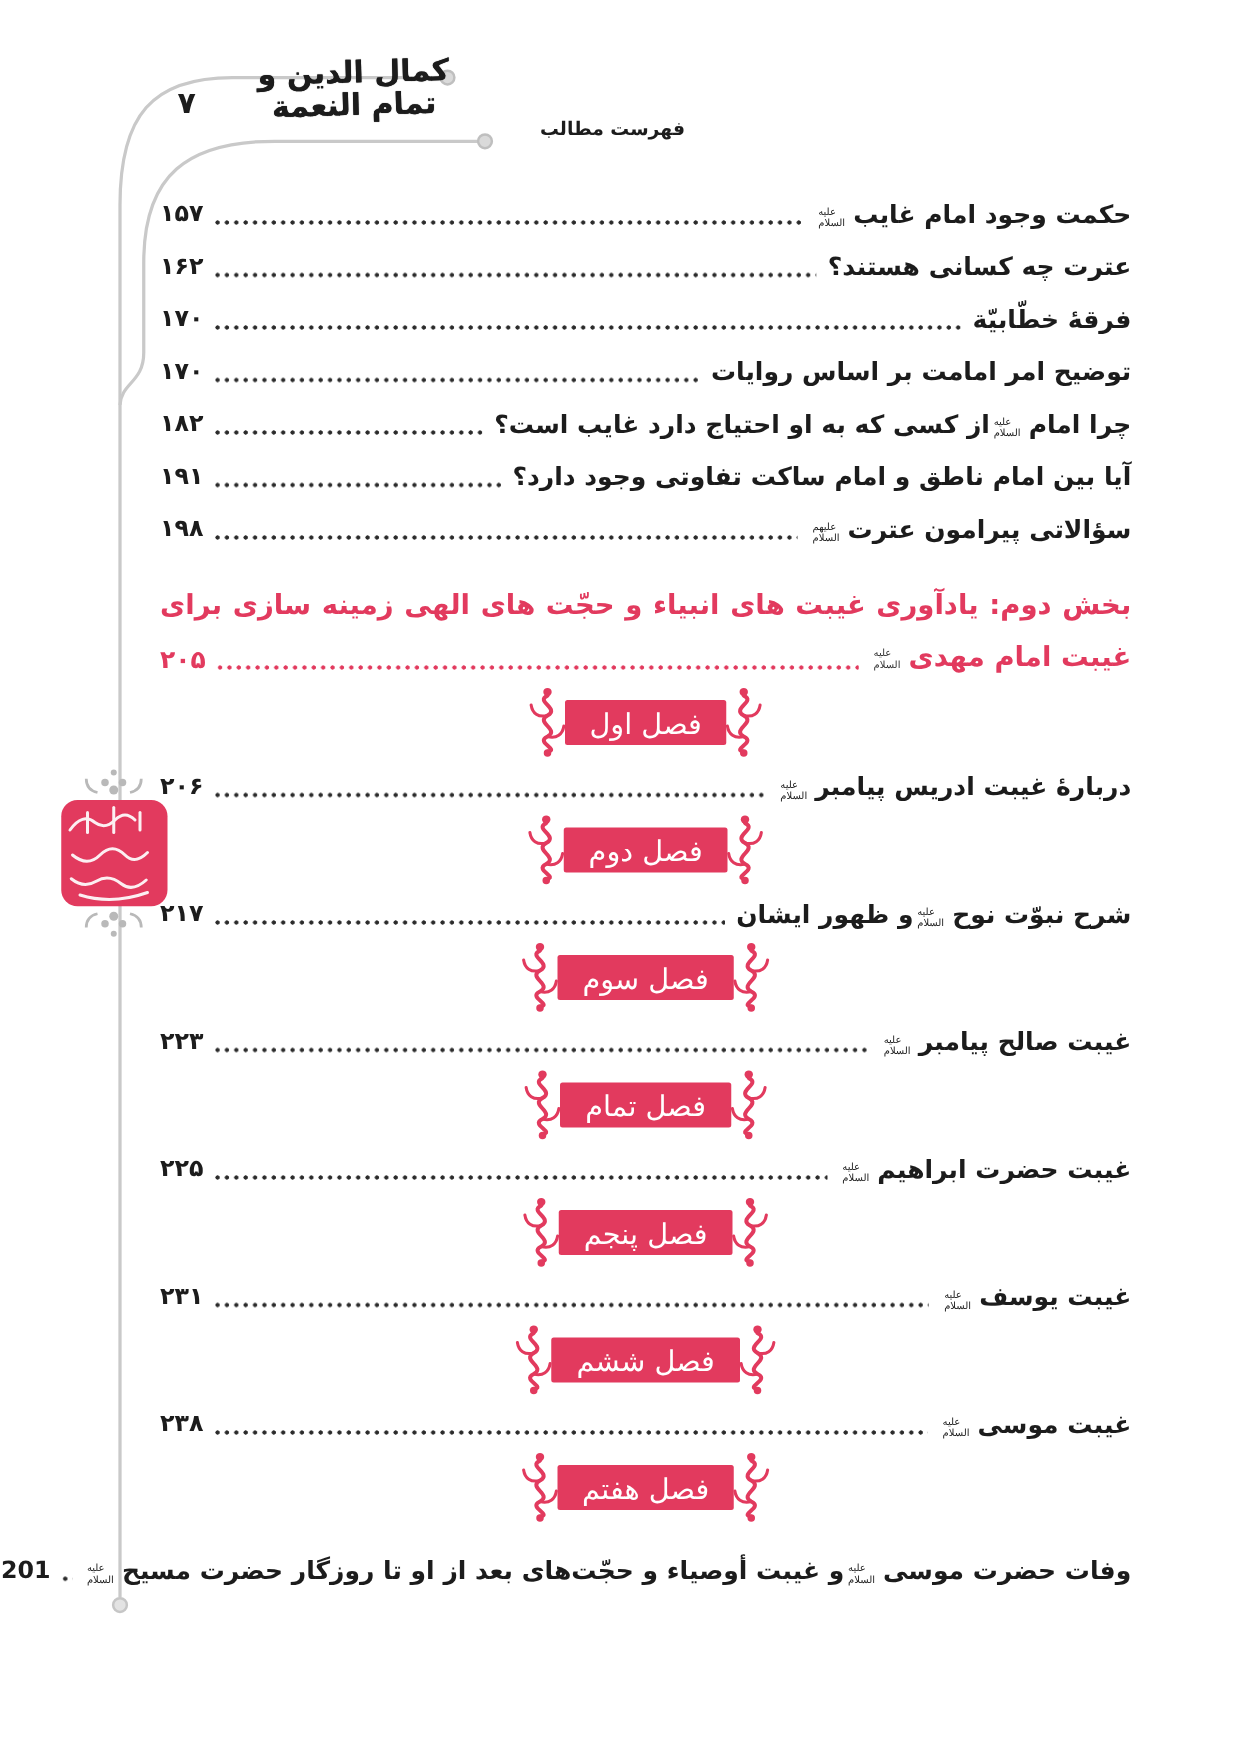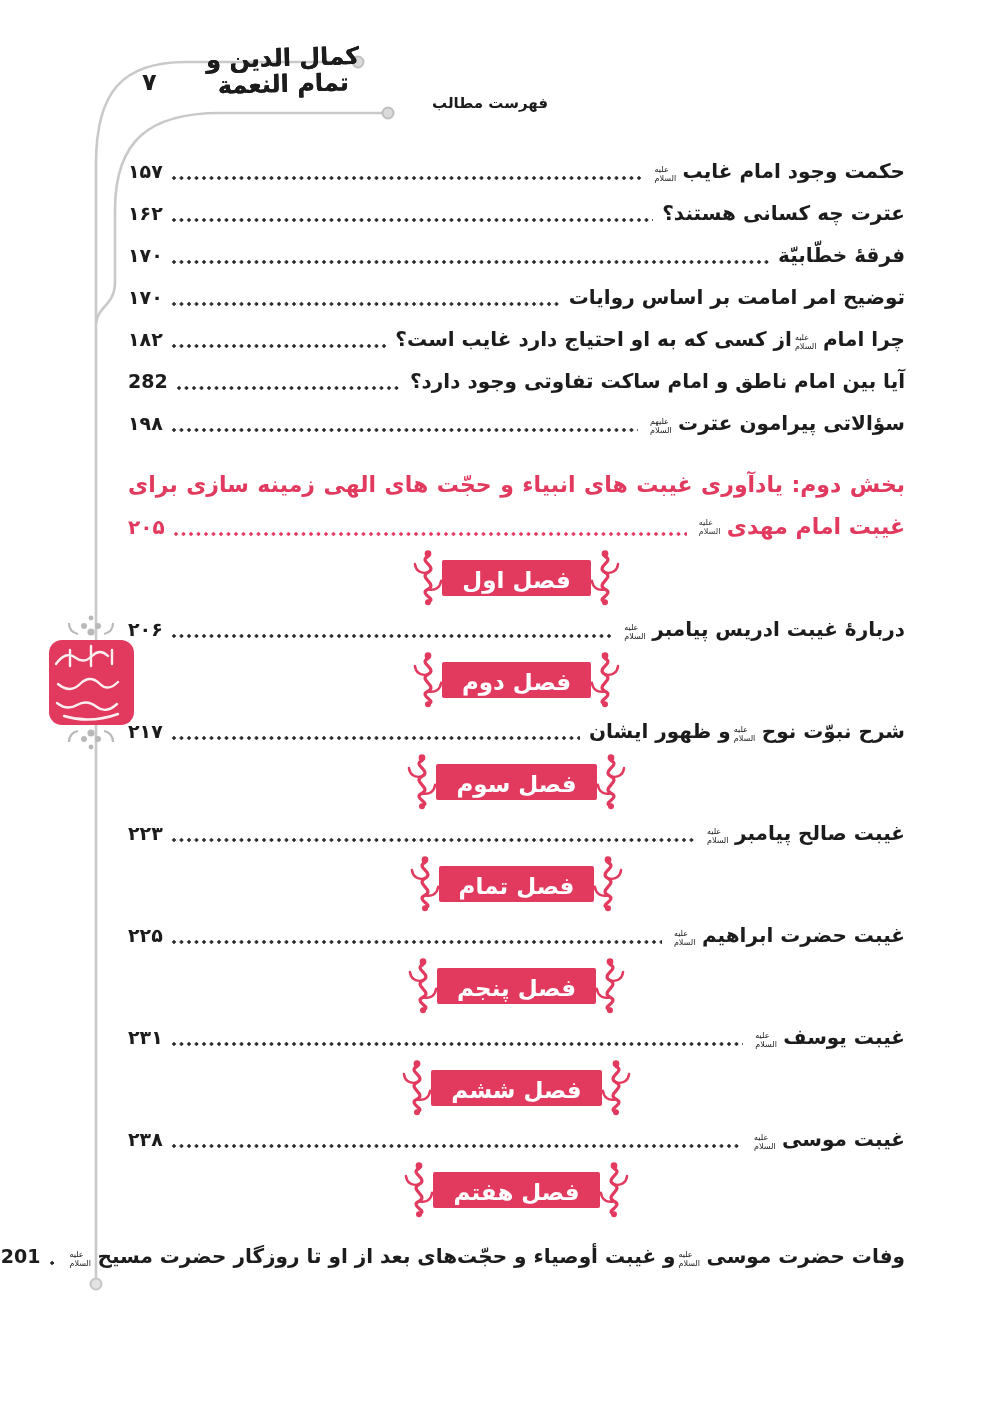--- a/index.html
+++ b/index.html
@@ -47,21 +47,21 @@
   .ph2 .pg{color:var(--accent);font-size:20px;}
   .hon-pink{color:#333;}
   .lead-pink{
     background:radial-gradient(circle at 2px 2px,var(--accent) 1.5px,transparent 1.9px);
     background-size:7.5px 4px;background-repeat:repeat-x;
   }
 
   
   .chapter-badge{display:flex;justify-content:center;align-items:center;height:58px;margin:1px auto;}
   .badge-box{
-    background:var(--accent);color:#fff;font-size:23px;font-weight:bold;
+    background:var(--accent);color:#fff;font-size:23px;font-weight:normal;
     line-height:40px;height:36px;padding:0 20px;border-radius:2px;margin:0 -1px;z-index:1;
   }
   .orn{width:30px;height:58px;color:var(--accent);}
   .orn.flip{transform:scaleX(-1);}
 
   
   .footer{position:absolute;left:0;right:0;bottom:16px;text-align:center;direction:rtl;}
   .phone{font-size:25px;font-weight:bold;letter-spacing:1px;color:#111;}
   .site{font-size:27px;font-weight:bold;letter-spacing:7px;direction:ltr;margin-top:8px;color:#111;}
 </style>
@@ -152,21 +152,21 @@
 
   <div class="row">
     <span class="t"><span>چرا امام</span><span class="hon">علیه السلام</span><span>از کسی که به او احتیاج دارد غایب است؟</span></span>
     <span class="lead"></span>
     <span class="pg">۱۸۲</span>
   </div>
 
   <div class="row">
     <span class="t"><span>آیا بین امام ناطق و امام ساکت تفاوتی وجود دارد؟</span></span>
     <span class="lead"></span>
-    <span class="pg">282</span>
+    <span class="pg">۱۹۱</span>
   </div>
 
   <div class="row">
     <span class="t"><span>سؤالاتی پیرامون عترت</span><span class="hon">علیهم السلام</span></span>
     <span class="lead"></span>
     <span class="pg">۱۹۸</span>
   </div>
 
   <div class="part-heading">
     <div class="ph1">بخش دوم: یادآوری غیبت های انبیاء و حجّت های الهی زمینه سازی برای</div>

